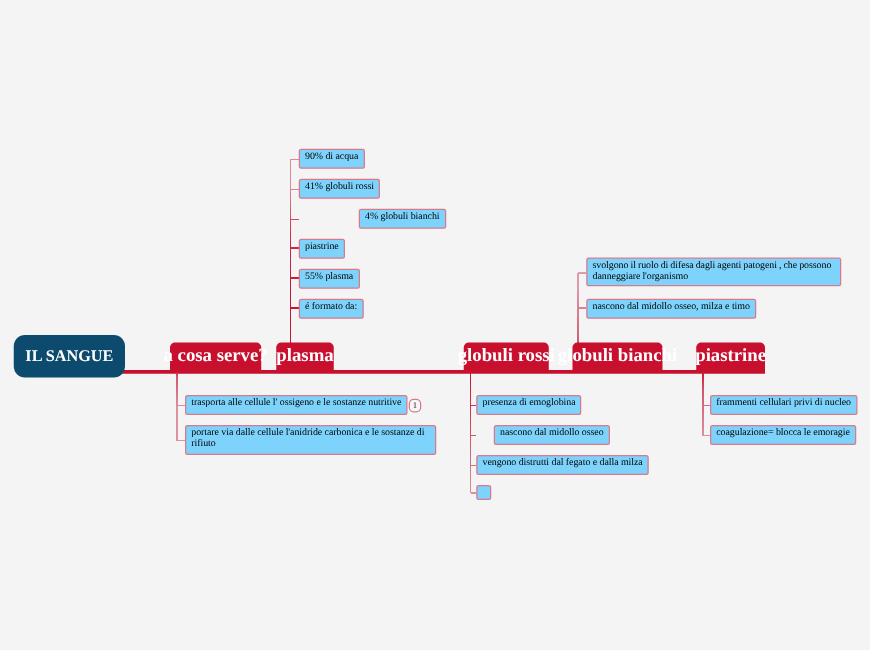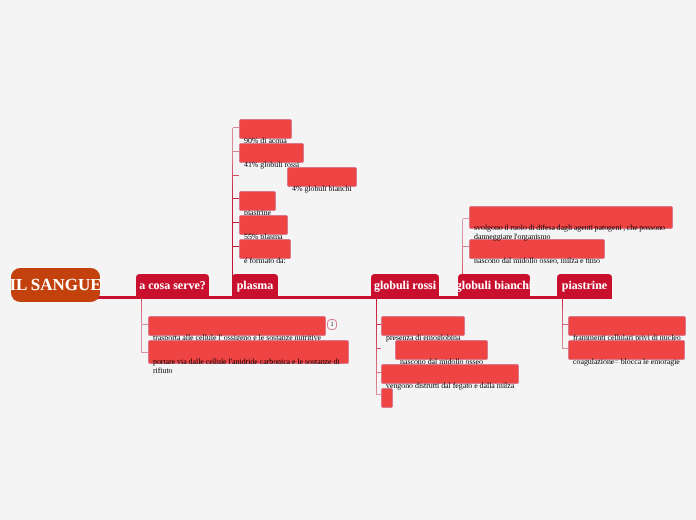--- a/index.html
+++ b/index.html
@@ -2,28 +2,28 @@
 <html><head>
 <meta charset="utf-8">
 <style>
   html,body{margin:0;padding:0;}
   body{width:696px;height:520px;background:#f4f4f4;overflow:hidden;
        font-family:"Liberation Serif",serif;position:relative;
        -webkit-font-smoothing:antialiased;text-rendering:geometricPrecision;}
   .canvas{position:absolute;left:0;top:0;width:696px;height:520px;}
   svg.links{position:absolute;left:0;top:0;width:696px;height:520px;}
   .node{position:absolute;box-sizing:border-box;white-space:nowrap;}
-  .root{background:#c2410c;color:#fff;border-radius:9px;font-weight:bold;
-        font-size:17px;display:flex;align-items:center;justify-content:center;}
+  .root{background:#0c4a6e;color:#fff;border-radius:9px;font-weight:bold;
+        font-size:13px;display:flex;align-items:center;justify-content:center;}
   .branch{background:#c8102e;color:#fff;border-radius:4px 4px 0 0;font-weight:bold;
-          font-size:12px;display:flex;align-items:center;justify-content:center;
+          font-size:15px;display:flex;align-items:center;justify-content:center;
           padding-bottom:1px;}
-  .leaf{position:absolute;background:#ef4444;border:1px solid #d9798c;color:#000;
+  .leaf{position:absolute;background:#7dd3fc;border:1px solid #d9798c;color:#000;
         border-radius:2px;font-size:7.95px;line-height:9px;letter-spacing:-0.045px;box-sizing:border-box;
-        padding:16px 4px 2px 4px;white-space:nowrap;}
+        padding:0 4px 2px 4px;white-space:nowrap;}
   .leaf.wrap{white-space:normal;}
   .badge{position:absolute;border:1px solid #d9798c;background:#f7f7f7;border-radius:4px;
          font-size:7px;color:#222;display:flex;align-items:center;justify-content:center;
          box-sizing:border-box;line-height:1;padding-bottom:0.5px;}
 </style>
 </head>
 <body>
 
 <div class="canvas">
 
@@ -89,21 +89,21 @@
     <g stroke="url(#gS)" stroke-width="1.1" fill="none" shape-rendering="crispEdges">
       <path d="M562.5 297 V 348.5"></path>
       <path d="M562.5 324.5 H 568"></path>
       <path d="M562.5 348.5 H 568"></path>
     </g>
   </svg>
 
   <div class="node root" style="left:11px;top:268px;width:89px;height:34px;">IL SANGUE</div>
 
   <div class="node branch" style="left:136px;top:274px;width:73px;height:24px;">a cosa serve?</div>
-  <div class="node branch" style="left:232px;top:274px;width:46px;height:23px;">plasma</div>
+  <div class="node branch" style="left:221px;top:274px;width:46px;height:23px;">plasma</div>
   <div class="node branch" style="left:371px;top:274px;width:68px;height:23px;">globuli rossi</div>
   <div class="node branch" style="left:458px;top:274px;width:72px;height:23px;">globuli bianchi</div>
   <div class="node branch" style="left:557px;top:274px;width:55px;height:23px;">piastrine</div>
 
   <div class="leaf" style="left:148px;top:316px;height:16px;">trasporta alle cellule l' ossigeno e le sostanze nutritive</div>
   <div class="badge" style="left:327px;top:319px;width:10px;height:11px;">1</div>
   <div class="leaf wrap" style="left:148px;top:340px;width:201px;height:24px;">portare via dalle cellule l'anidride carbonica e le sostanze di rifiuto</div>
 
   <div class="leaf" style="left:239px;top:119px;height:16px;">90% di acqua</div>
   <div class="leaf" style="left:239px;top:143px;height:16px;text-align:right;">41% globuli rossi</div>

